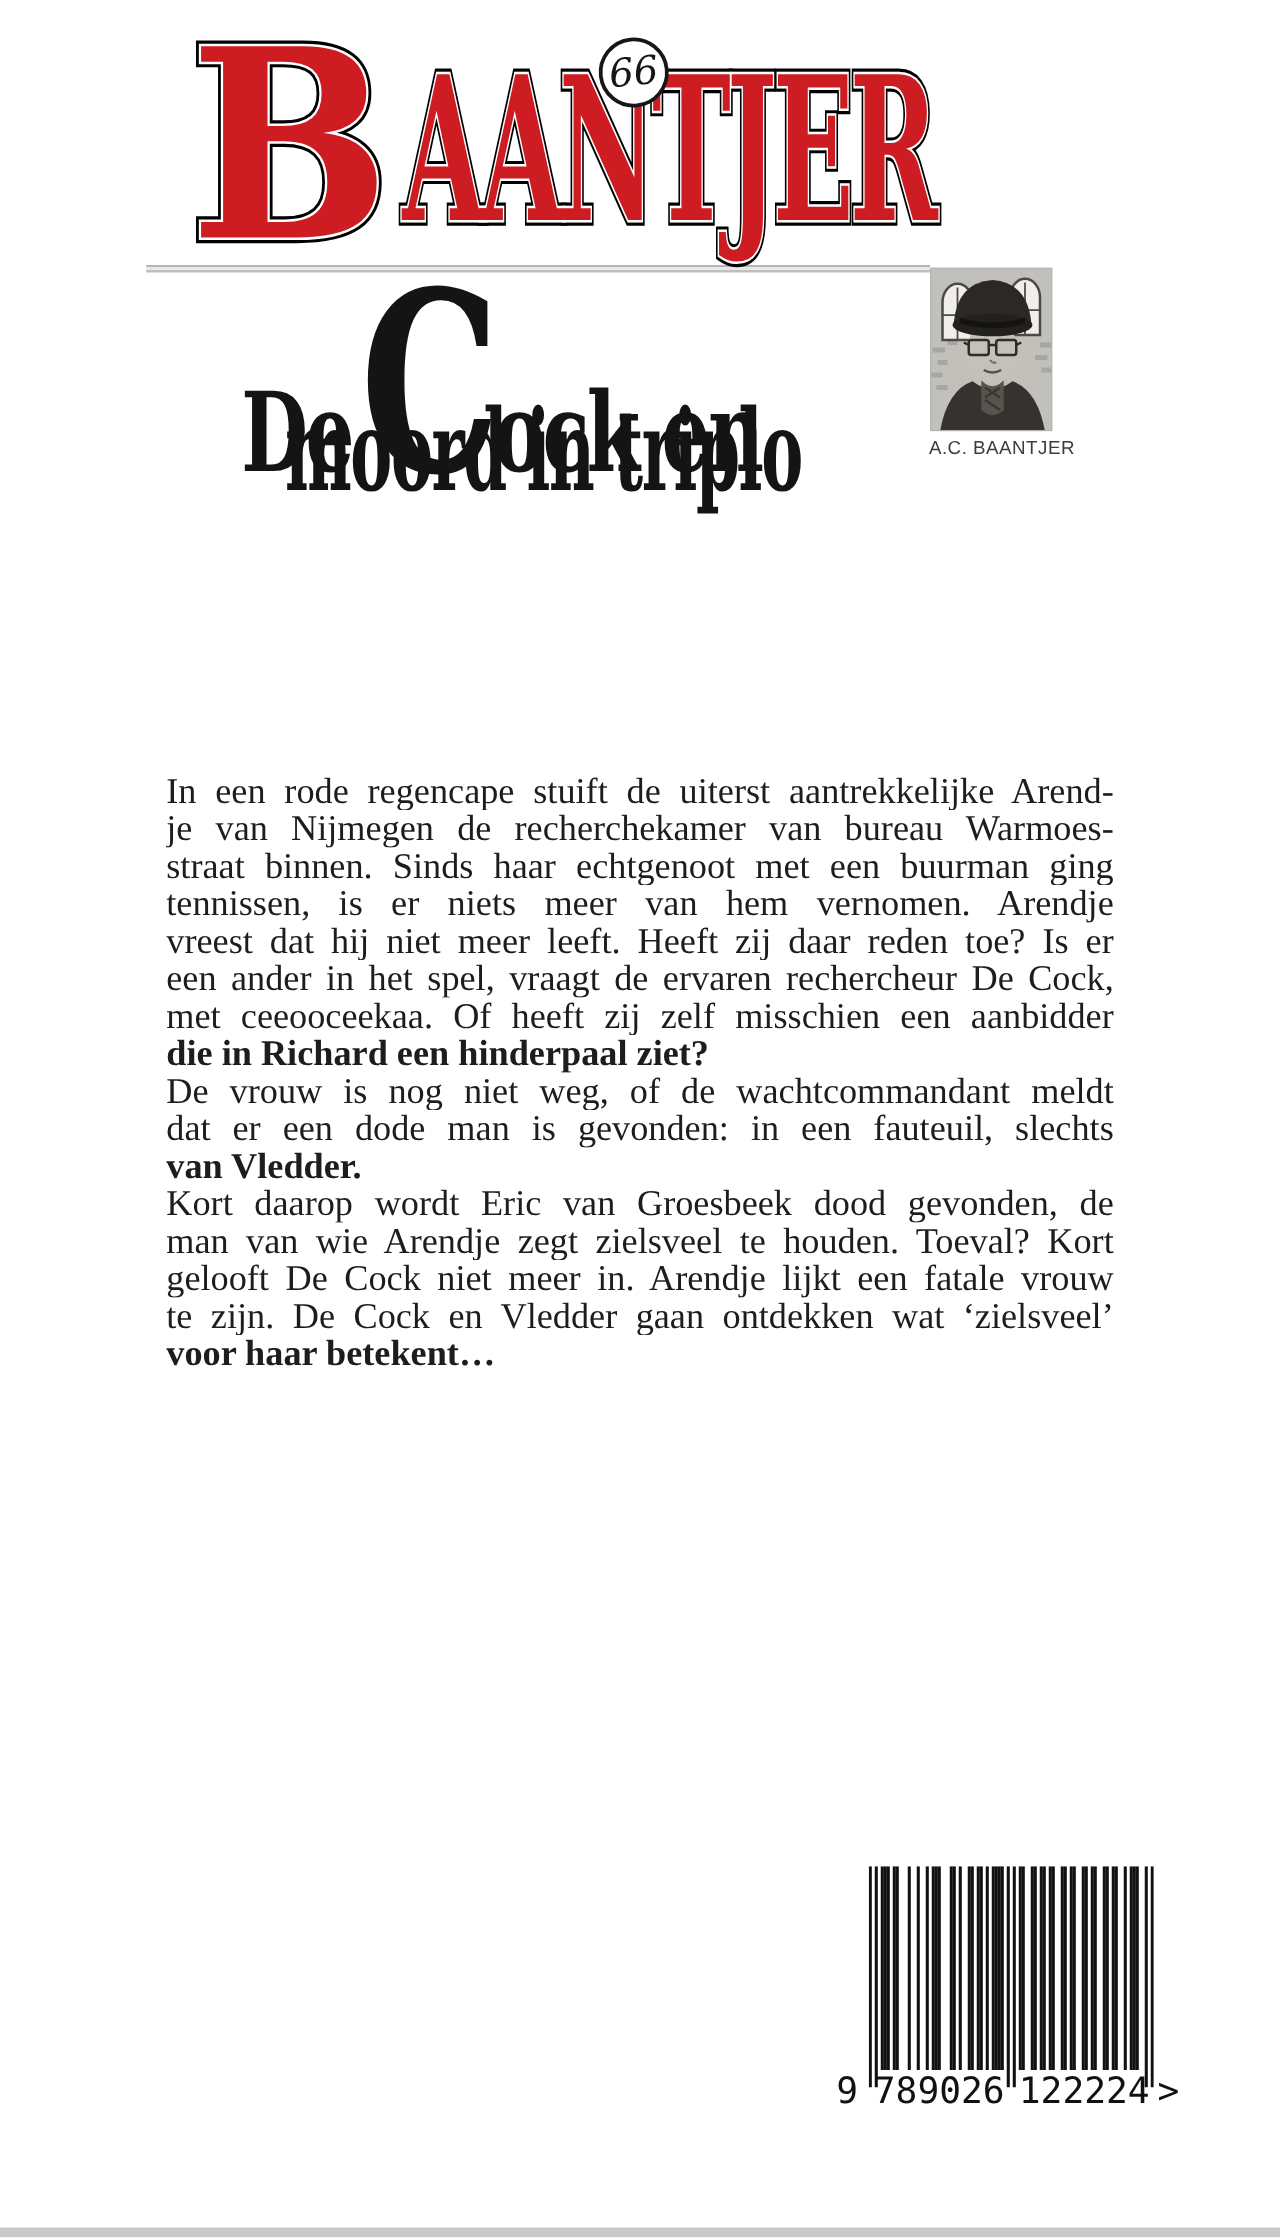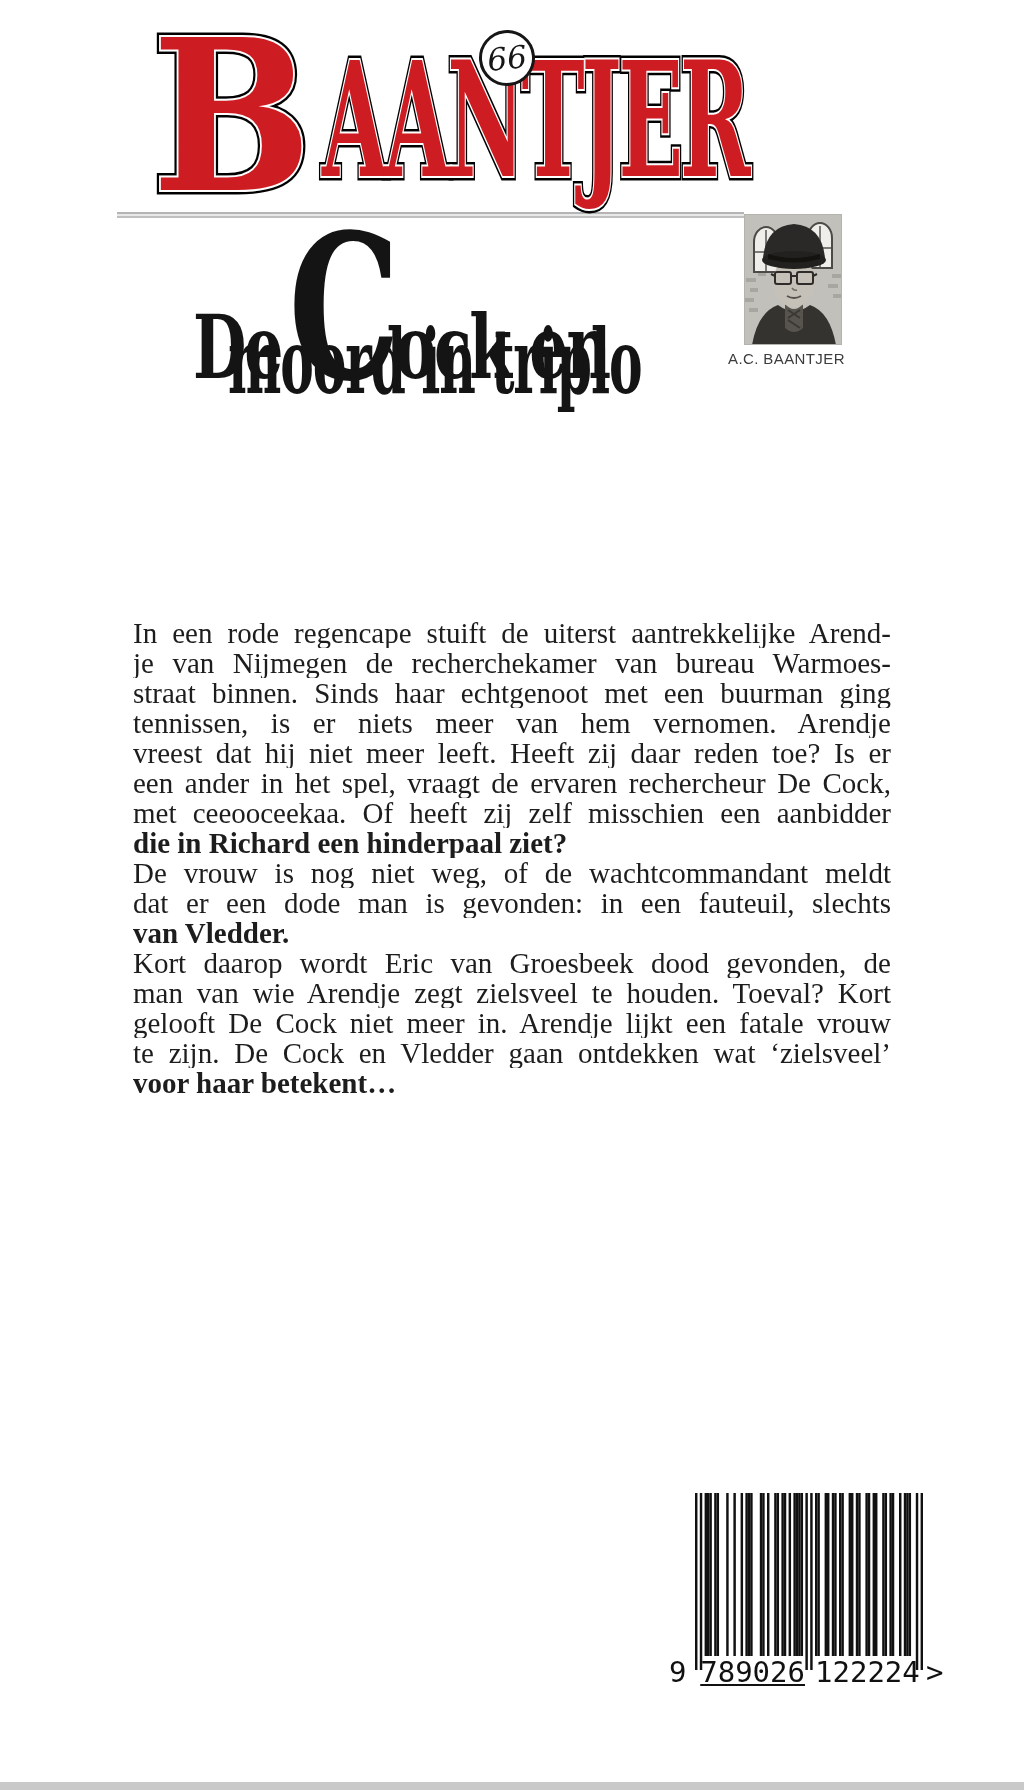--- a/index.html
+++ b/index.html
@@ -62,42 +62,42 @@
   .t-de  { font-size: 88px; margin-right: 10px; }
   .t-c   { font-size: 200px; margin-right: -4px; }
   .t-rest{ font-size: 88px; }
   .title2 { left: 228px; top: 308px; font-size: 90px; }
   .title2 .title-inner { transform: scaleX(0.56); letter-spacing: -2px; }
 
   
   .photo { position: absolute; left: 744px; top: 214px; width: 98px; height: 131px; z-index: 2; }
   .photo-caption {
     position: absolute; left: 728px; top: 350px; width: 132px;
-    text-align: left; white-space: nowrap;
+    text-align: right; white-space: nowrap;
     font-family: "Liberation Sans", sans-serif;
     font-size: 15px; letter-spacing: 0.4px; color: #3c3c3c; z-index: 2;
   }
 
   
   .blurb {
     position: absolute; left: 133px; top: 618px; width: 758px;
     font-size: 29px; line-height: 30px; color: #1d1d1d; z-index: 2;
   }
   .blurb .line { text-align: justify; text-align-last: justify; height: 30px; overflow: hidden; }
   .blurb .line.last { text-align-last: left; font-weight: bold; }
 
   
   .barcode {
     position: absolute; left: 649px; top: 1493px; width: 330px; height: 205px;
     z-index: 2; color: #111; font-family: "DejaVu Sans Mono", monospace;
   }
   .barcode svg { position: absolute; left: 46px; top: 0; }
   .bc-digit { position: absolute; top: 162px; font-size: 29px; }
   .bc-9     { left: 20px; }
-  .bc-g1    { left: 50px;  width: 106px; text-align: right; text-decoration: underline; }
+  .bc-g1    { left: 50px;  width: 106px; text-align: left; }
   .bc-g2    { left: 166px; width: 106px; text-align: left; }
   .bc-arrow { left: 277px; }
 
   .bottom-edge {
     position: absolute; left: 0; top: 1782px; width: 1024px; height: 8px;
     background: #c9c9c9;
   }
 </style>
 </head>
 <body>

